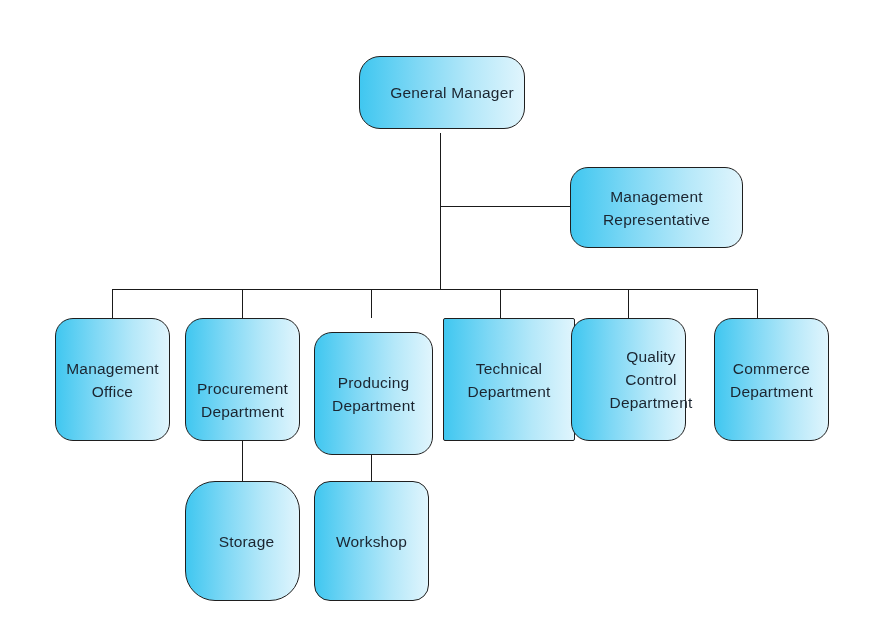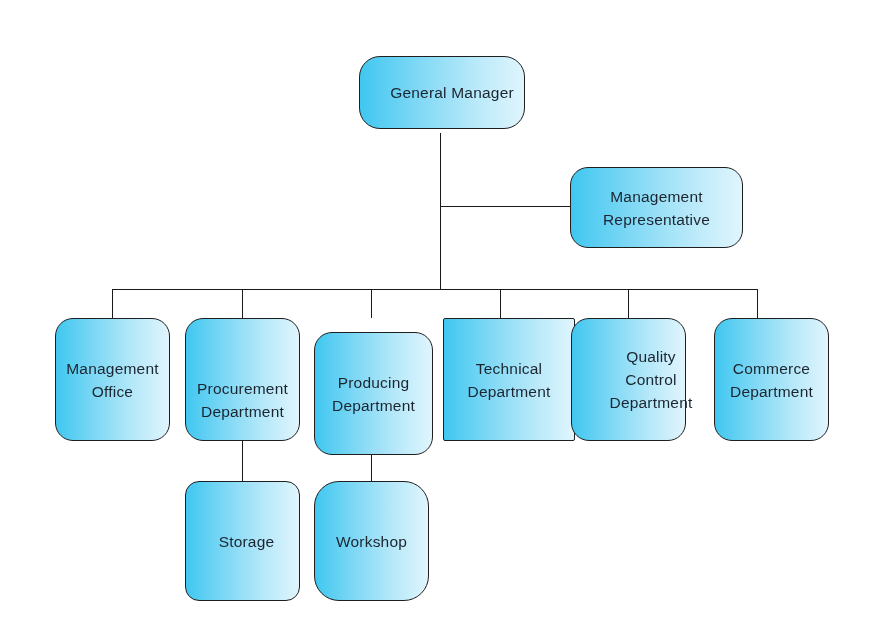--- a/index.html
+++ b/index.html
@@ -77,19 +77,19 @@
     </div>
     <div class="node" style="left: 571px; top: 318px; width: 115px; height: 123px; border-radius: 18px; border-color: rgb(31, 31, 31);">
       <span class="node-label" style="color: rgb(27, 37, 48); margin-left: 45px;">Quality
 Control
 Department</span>
     </div>
     <div class="node" style="left: 699px; top: 318px; width: 115px; height: 123px; border-radius: 18px; border-color: rgb(31, 31, 31); margin-left: 15px;">
       <span class="node-label" style="color: rgb(27, 37, 48);">Commerce
 Department</span>
     </div>
-    <div class="node" style="left: 185px; top: 481px; width: 115px; height: 120px; border-radius: 14px; border-color: rgb(31, 31, 31); padding-left: 8px;">
+    <div class="node" style="left: 185px; top: 481px; width: 115px; height: 120px; border-radius: 30px; border-color: rgb(31, 31, 31); padding-left: 8px;">
       <span class="node-label" style="color: rgb(27, 37, 48);">Storage</span>
     </div>
-    <div class="node" style="left: 314px; top: 481px; width: 115px; height: 120px; border-radius: 25px; border-color: rgb(31, 31, 31); justify-content: center;">
+    <div class="node" style="left: 314px; top: 481px; width: 115px; height: 120px; border-radius: 16px; border-color: rgb(31, 31, 31); justify-content: center;">
       <span class="node-label" style="color: rgb(27, 37, 48);">Workshop</span>
     </div>
   </div>
 
 </body></html>

